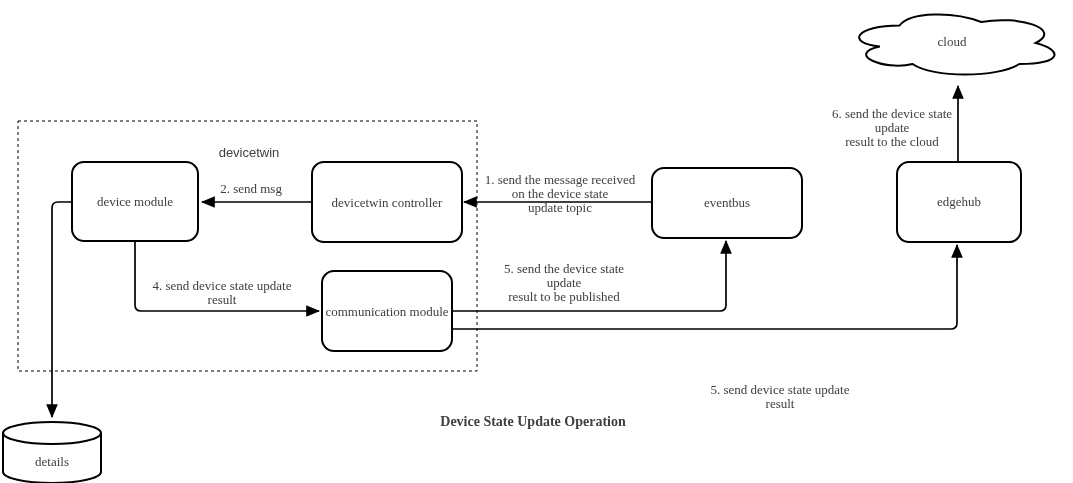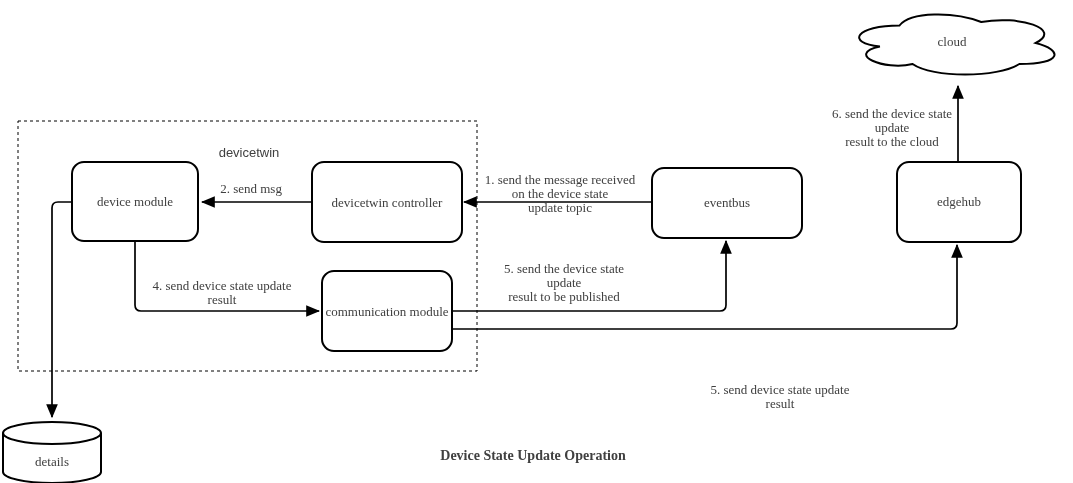--- a/index.html
+++ b/index.html
@@ -18,21 +18,21 @@
   .lbl {
     position: absolute;
     transform: translate(-50%, -50%);
     text-align: center;
     white-space: pre-line;
     width: max-content;
     font: 13px/14px "Liberation Serif", serif;
     color: #404040;
   }
   .lbl.sans { font-family: "Liberation Sans", sans-serif; }
-  .lbl.title { font-weight: bold; font-size: 14px; margin-top: 34px; }
+  .lbl.title { font-weight: bold; font-size: 14px; }
 </style>
 </head>
 <body>
 
 <div class="canvas">
 
   <svg width="1073" height="483" viewBox="0 0 1073 483" xmlns="http://www.w3.org/2000/svg">
     <defs>
       <marker id="arrowhead" markerUnits="userSpaceOnUse" markerWidth="14" markerHeight="12" viewBox="0 0 12 10" refX="11" refY="5" orient="auto">
         <path d="M0,0 L12,5 L0,10 Z" fill="#000000"></path>

